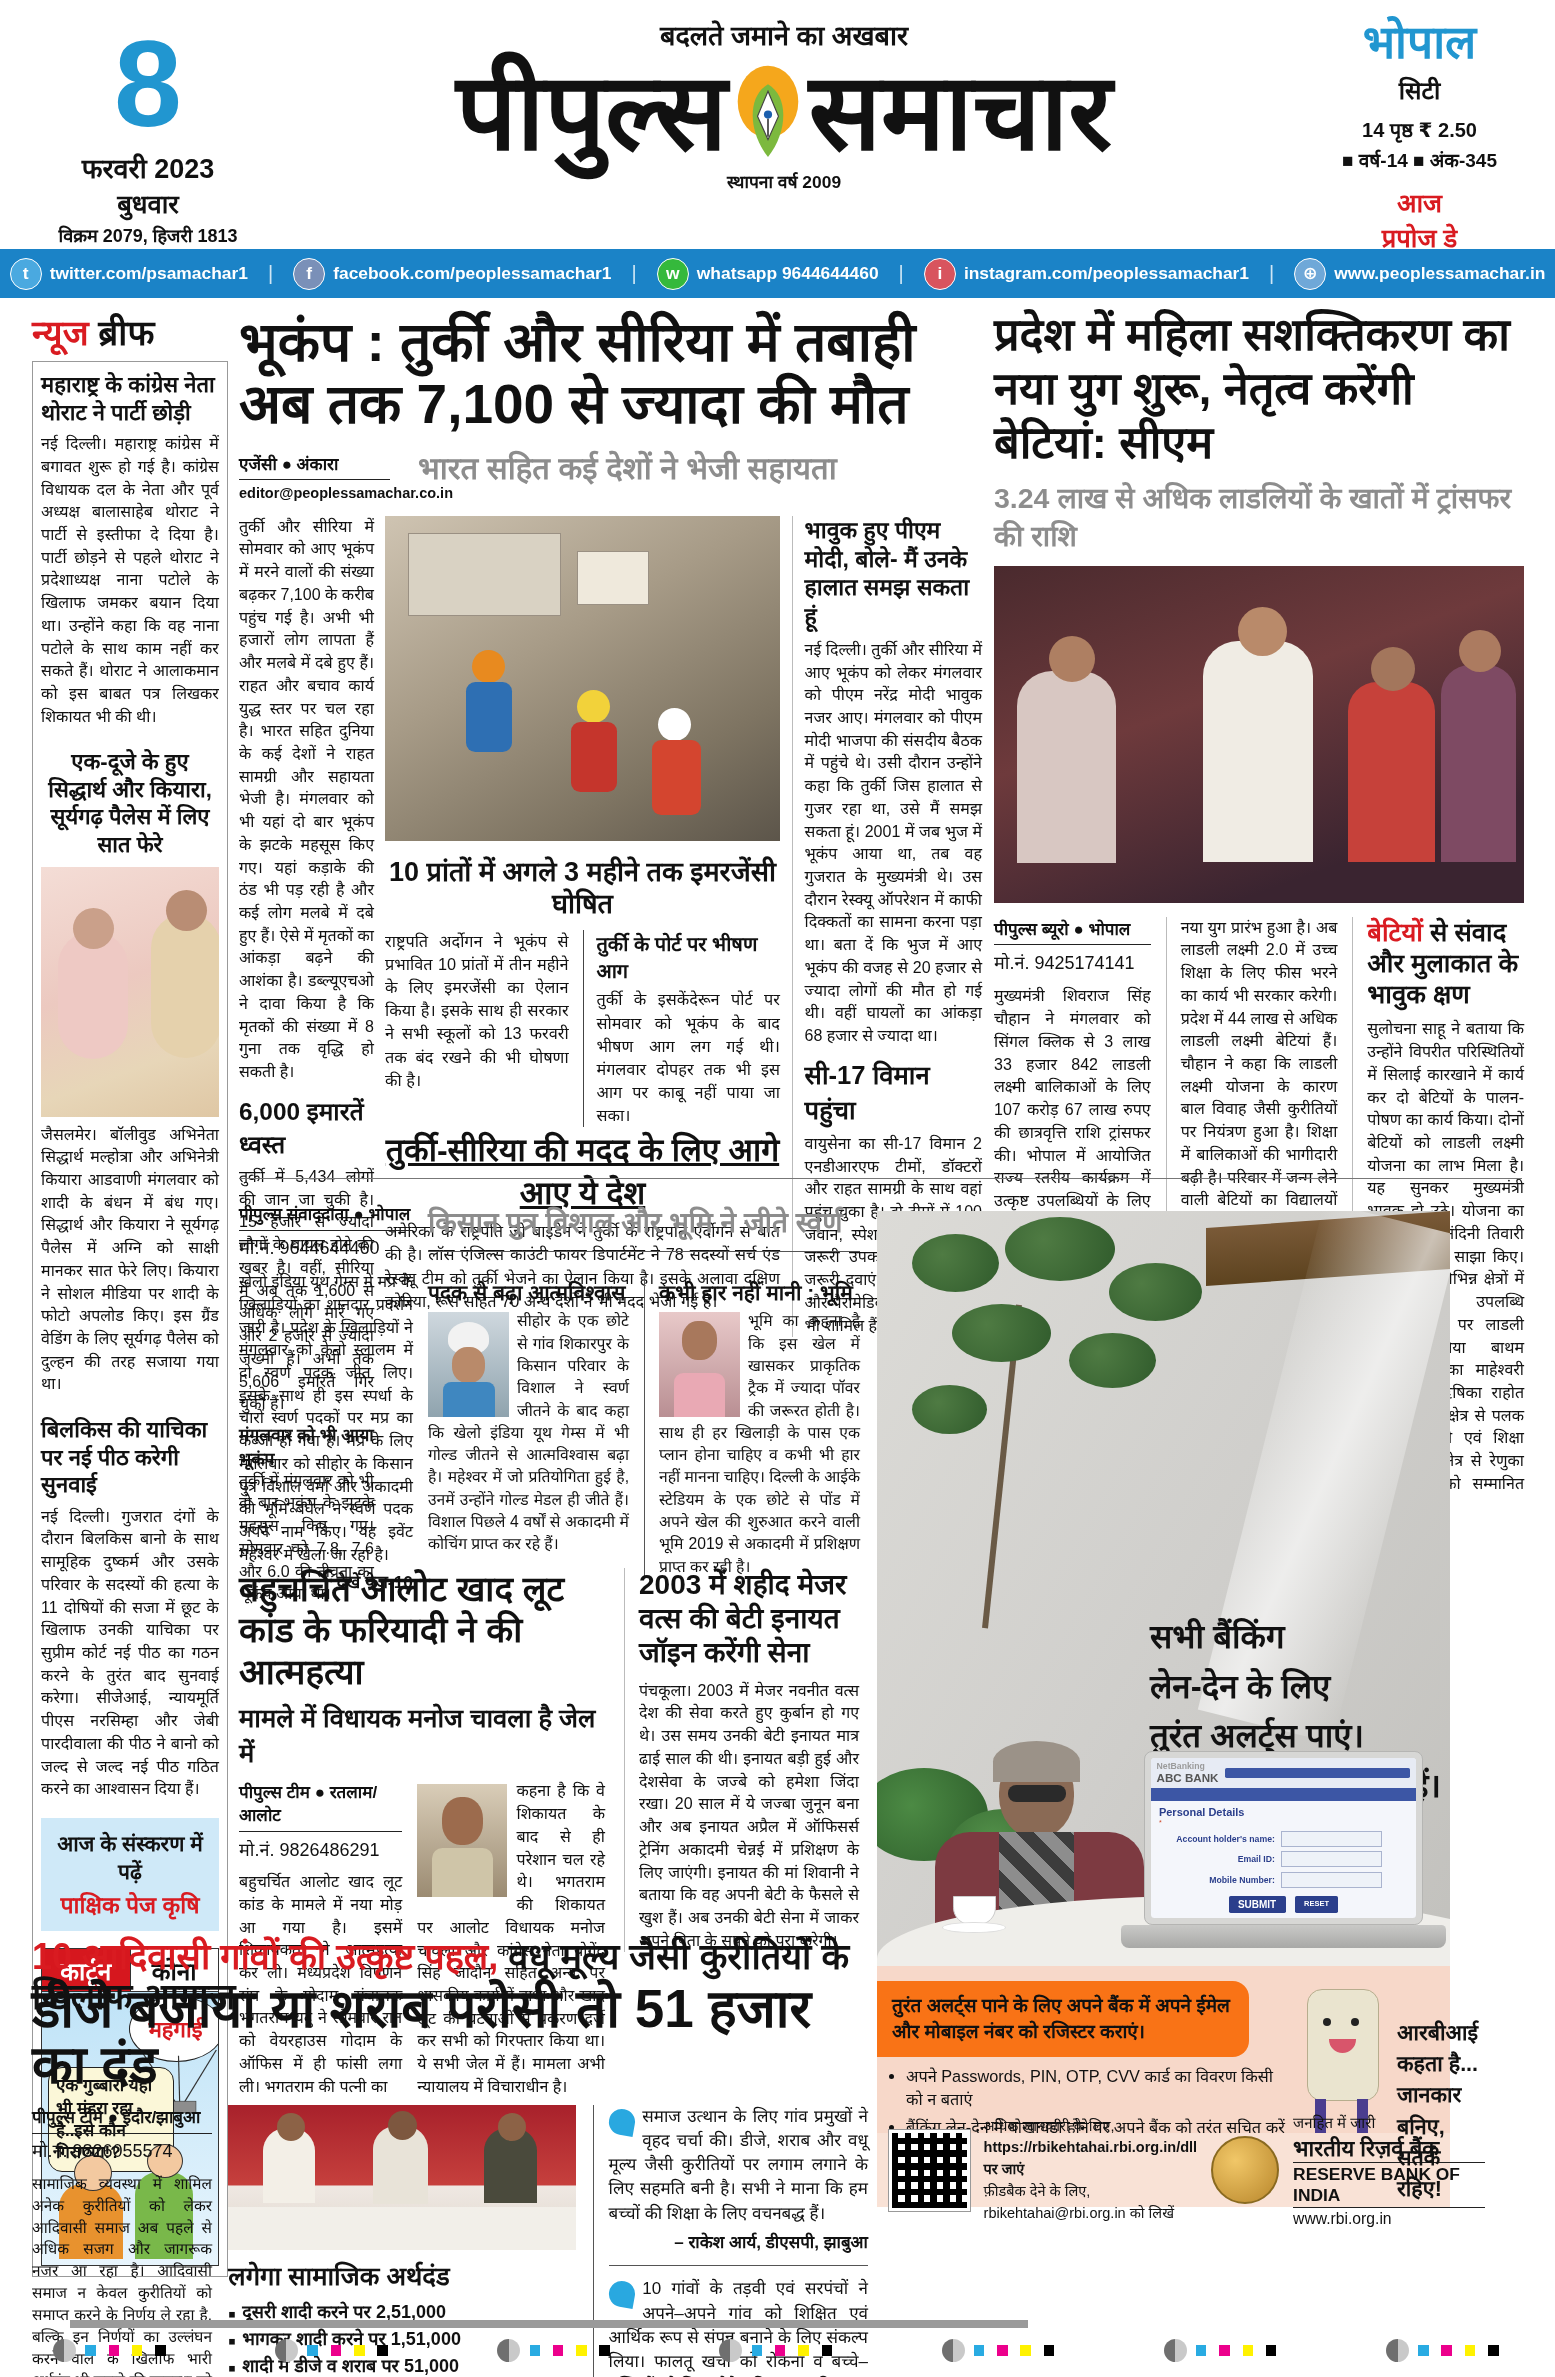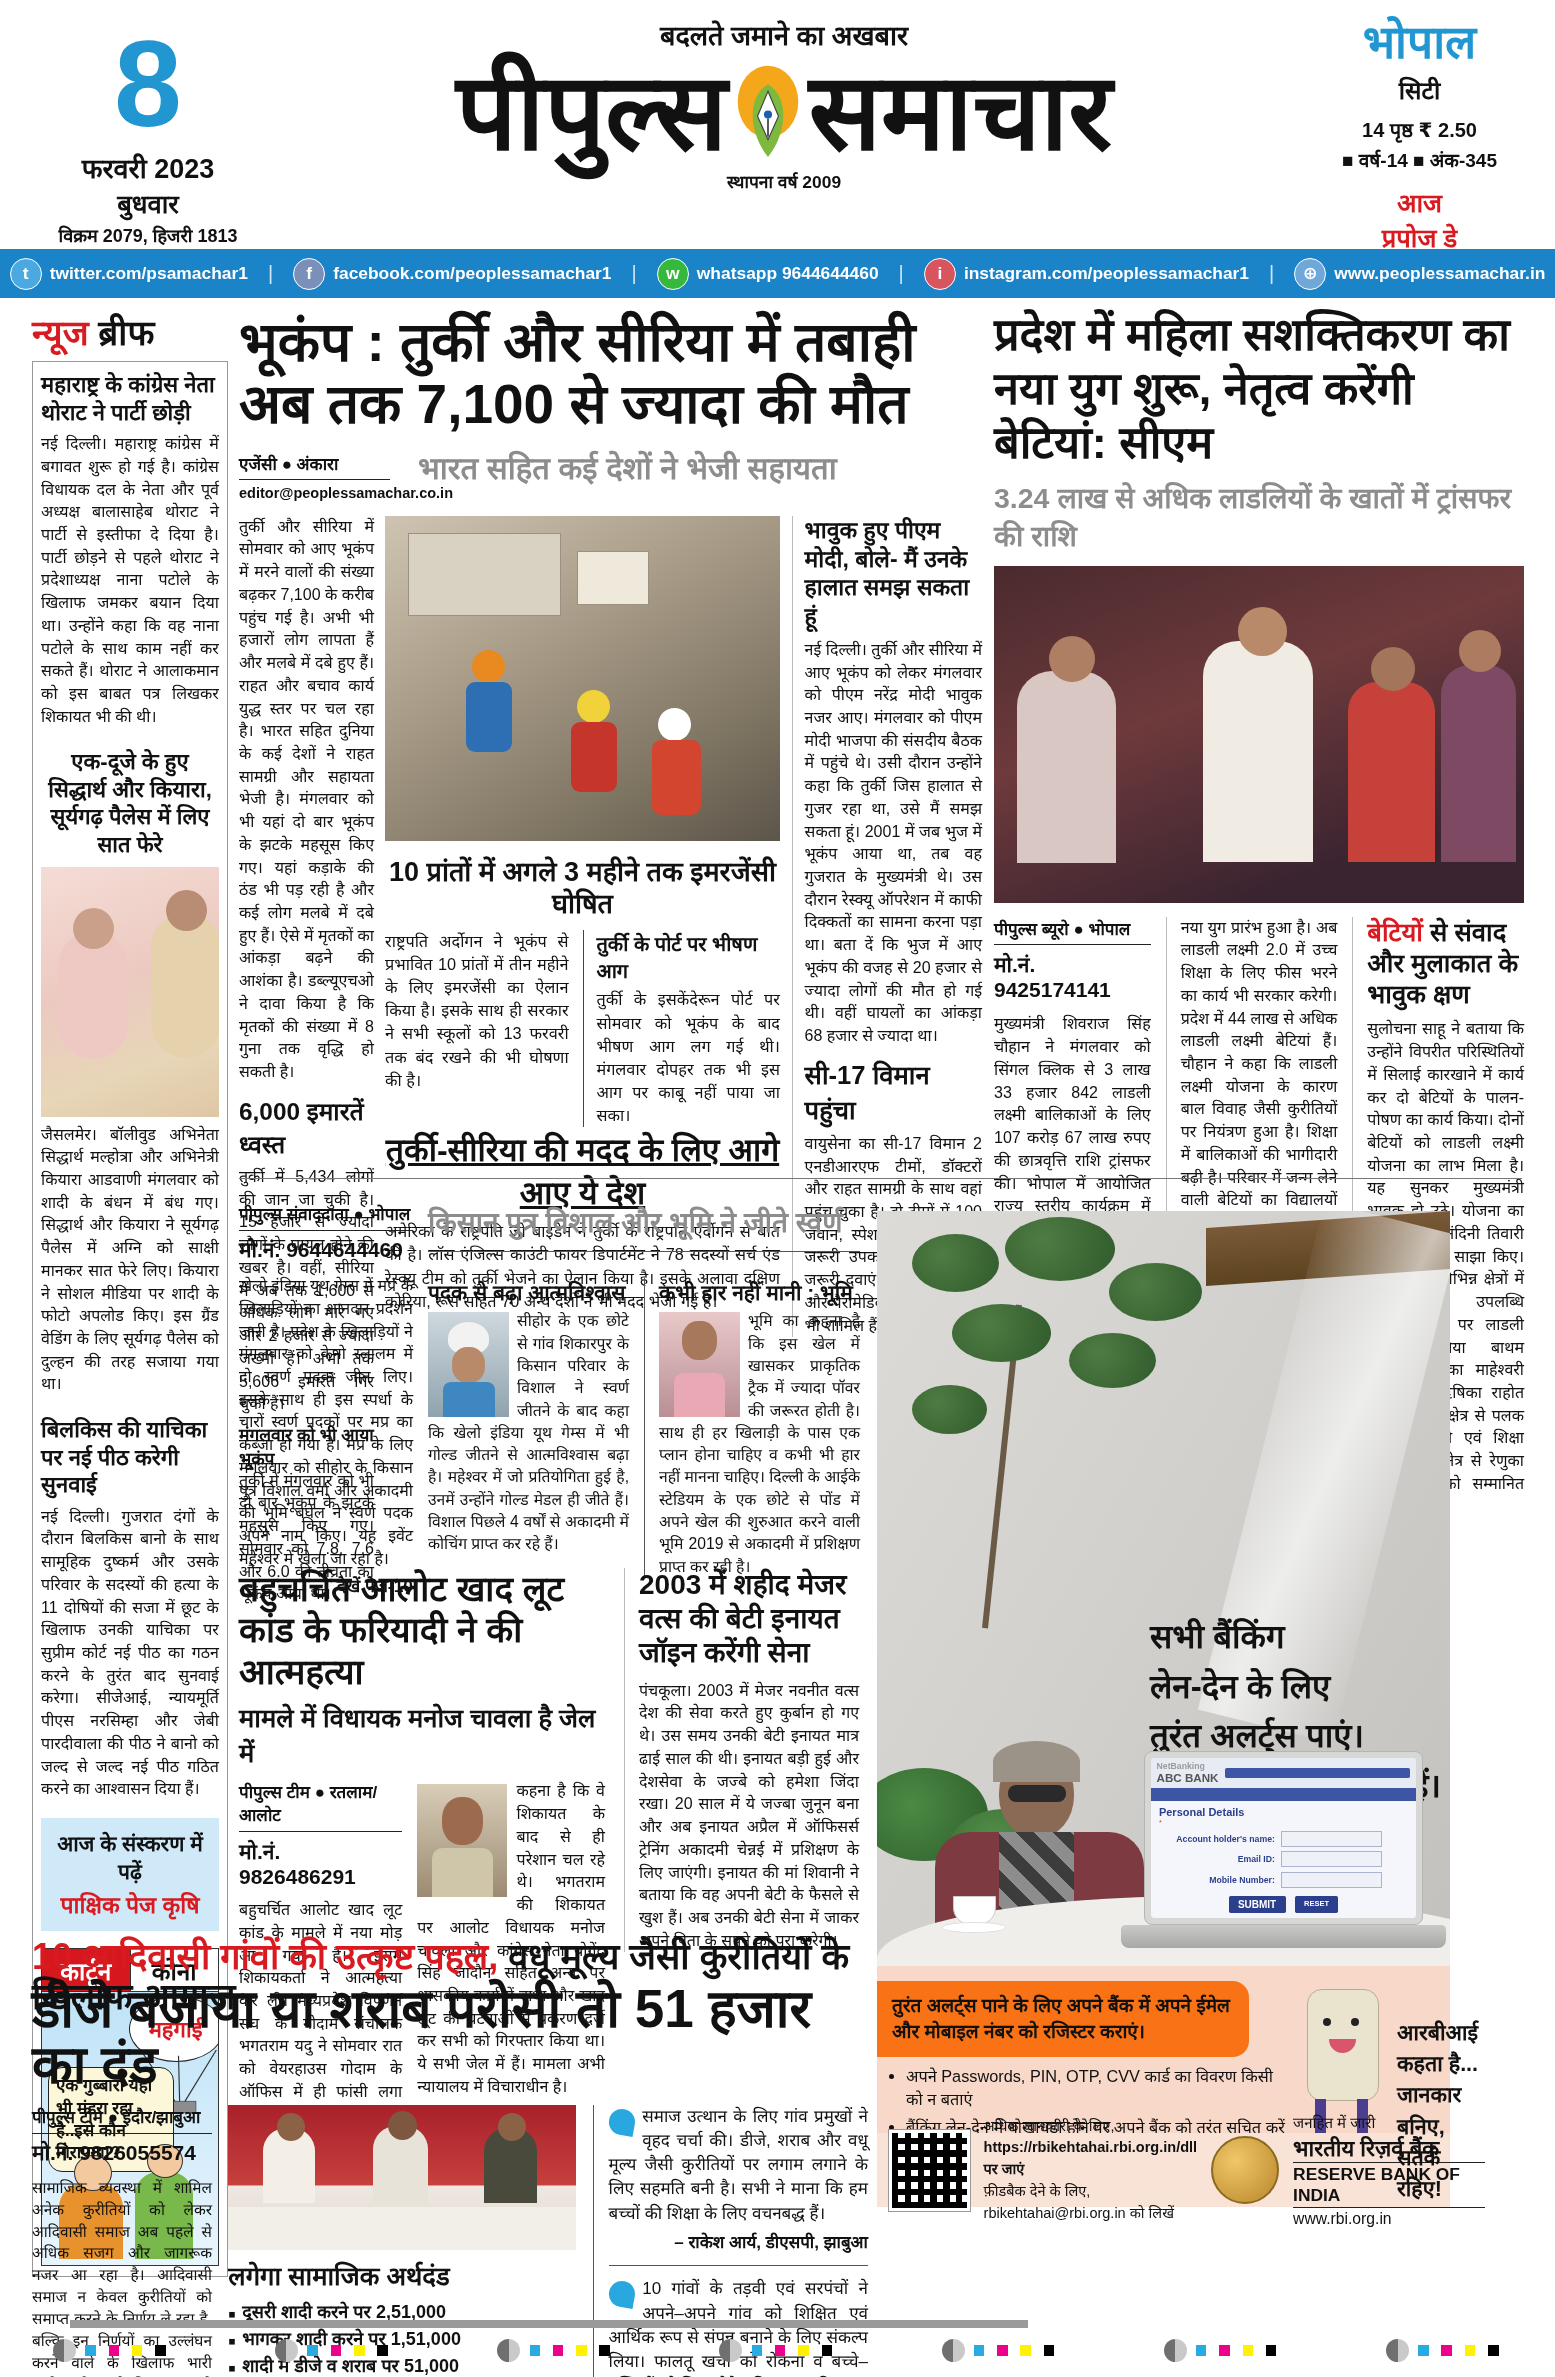--- a/index.html
+++ b/index.html
@@ -10,21 +10,21 @@
   .x9{font-weight:900;}
   .ctr{text-align:center;}
   .body-txt{font-size:16px;line-height:1.42;text-align:justify;}
   .small-head{font-size:21px;font-weight:900;line-height:1.25;}
   .gray-sub{color:#8d8d8d;font-weight:900;}
   .red{color:#d91b21;}
   .blue{color:#2196d0;}
   .rule{border:0;border-top:1.2px solid #222;margin:4.6px 0;}
   .photo{background:linear-gradient(135deg,#d9cfc2,#b8a894 60%,#8d7f6d);position:relative;overflow:hidden;}
   .byline{font-size:17px;font-weight:bold;}
-  .phone{font-size:21px;font-weight:bold;}
+  .phone{font-size:18px;font-weight:normal;}
   .quote-icon{width:25.6px;height:25.6px;background:#29a8e0;border-radius:50% 50% 0 50%;display:inline-block;transform:rotate(10deg);}
   .sq{display:inline-block;width:10.5px;height:10.5px;margin:0 3.5px;}
   .soc-ic{width:30px;height:30px;border-radius:50%;background:#6fa8d8;color:#fff;display:flex;align-items:center;justify-content:center;
           font-size:17.4px;font-weight:bold;flex:0 0 auto;border:1.2px solid #ffffff;}
   .soc-item{display:flex;align-items:center;gap:8.1px;color:#fff;font-size:17.4px;font-weight:bold;}
   .soc-sep{color:#cfe6f5;font-size:20px;}
   .penalty-item{font-size:18px;font-weight:bold;line-height:1.5;}
   .penalty-item::before{content:"■";font-size:11.6px;margin-right:7px;}
   .qr{width:75px;height:75px;border:3.5px solid #fff;outline:1.2px solid #999;
       background-image:repeating-linear-gradient(0deg,#000 0 6.4px,transparent 6.4px 12.8px),

